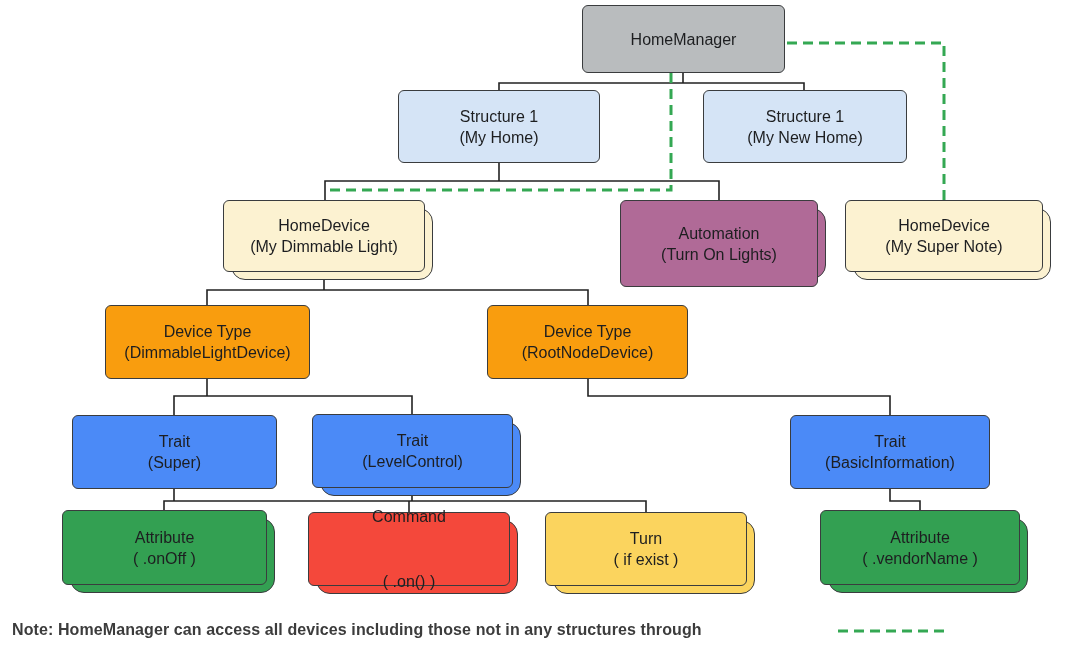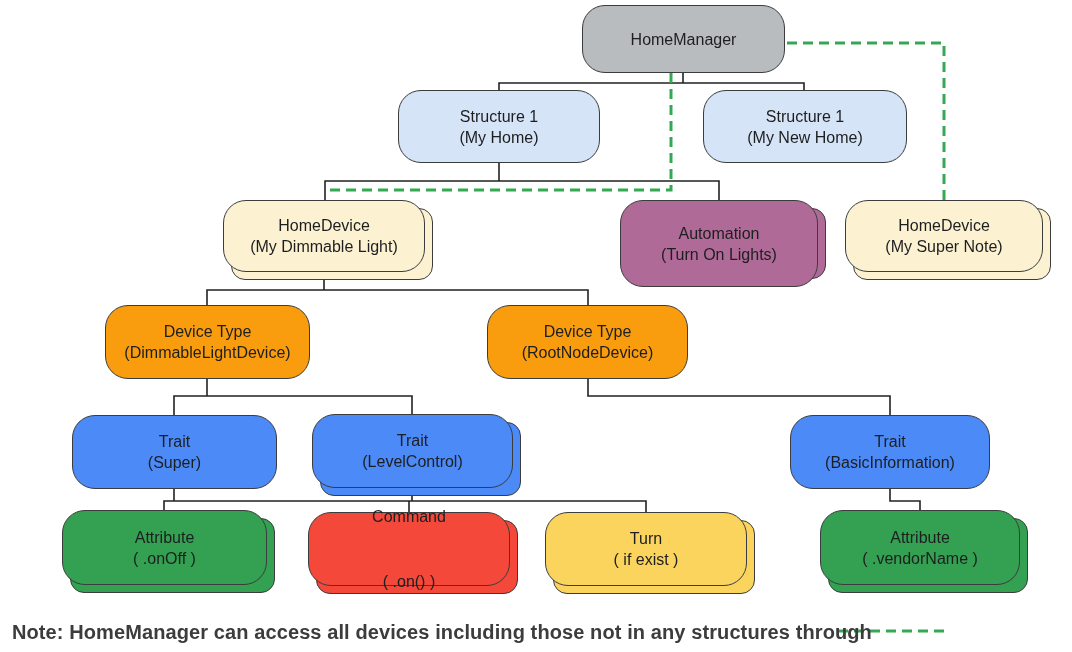--- a/index.html
+++ b/index.html
@@ -6,28 +6,28 @@
   .canvas{
     position:relative;width:1072px;height:652px;background:#ffffff;
     font-family:"Liberation Sans",sans-serif;overflow:hidden;
   }
   svg.wires{position:absolute;left:0;top:0;z-index:0;}
   .stack{
     position:absolute;z-index:1;border:1.6px solid #3a3c3e;
     border-radius:14px;box-sizing:border-box;
   }
   .node{
-    position:absolute;z-index:2;border:1.6px solid #3a3c3e;border-radius:23px;
+    position:absolute;z-index:2;border:1.6px solid #3a3c3e;border-radius:6px;
     box-sizing:border-box;display:flex;flex-direction:column;align-items:center;
     justify-content:center;text-align:center;color:#1d1e20;font-size:16px;
     line-height:21px;padding:4px 8px;
   }
   .node .t2{}
   .note{
-    position:absolute;left:12px;top:621px;z-index:2;font-size:20px;
+    position:absolute;left:12px;top:621px;z-index:2;font-size:16px;
     font-weight:700;color:#3c3c3c;letter-spacing:0.1px;white-space:nowrap;
   }
 </style>
 </head>
 <body>
 
 <div class="canvas">
 
   <svg class="wires" width="1072" height="652" viewBox="0 0 1072 652">
 

